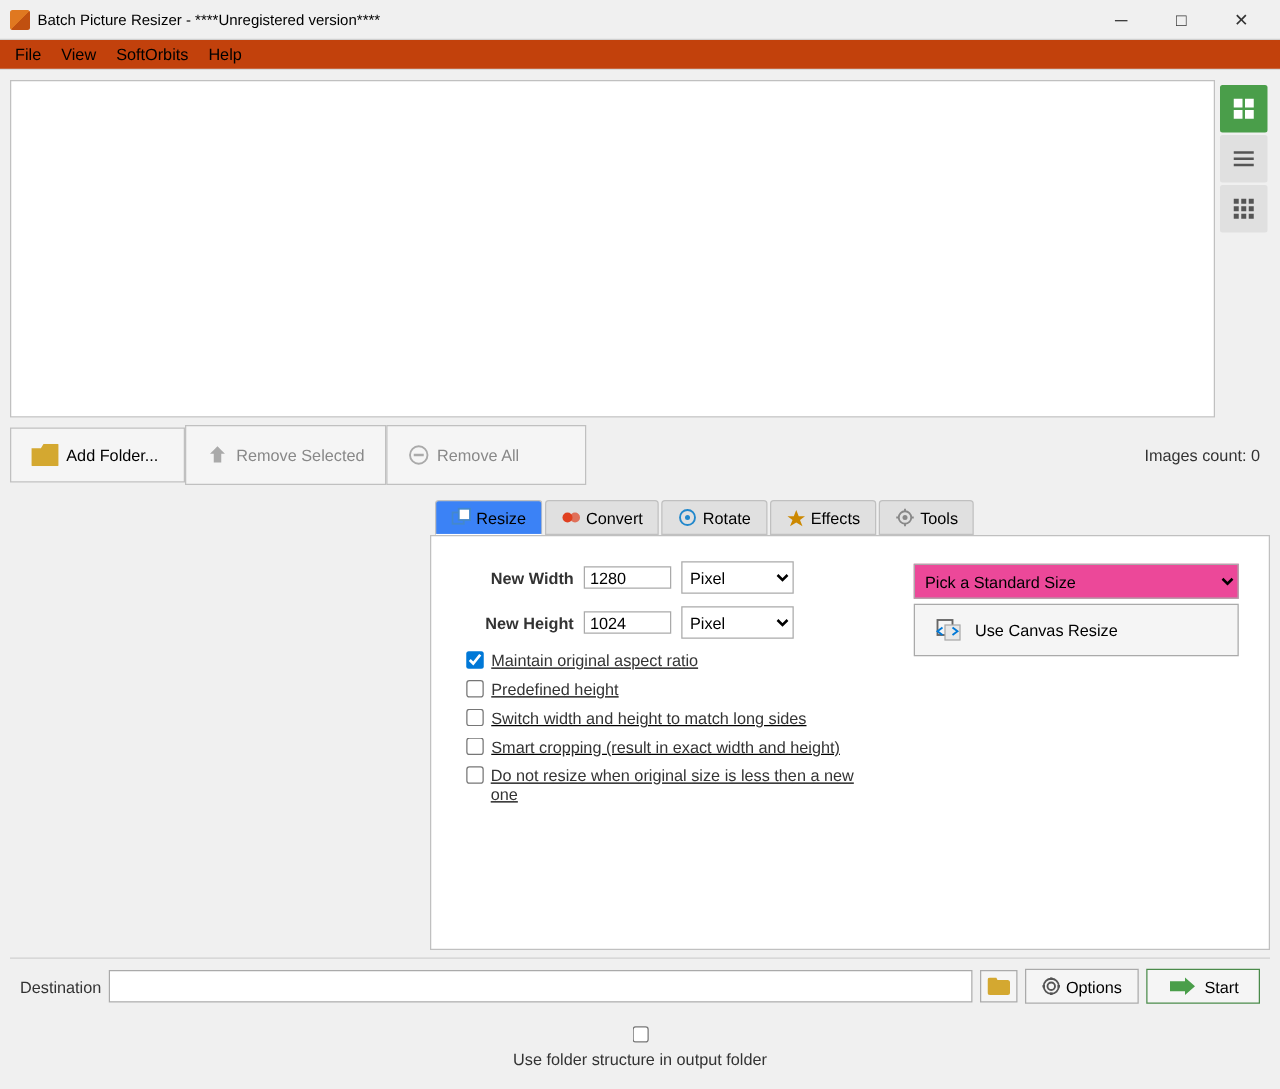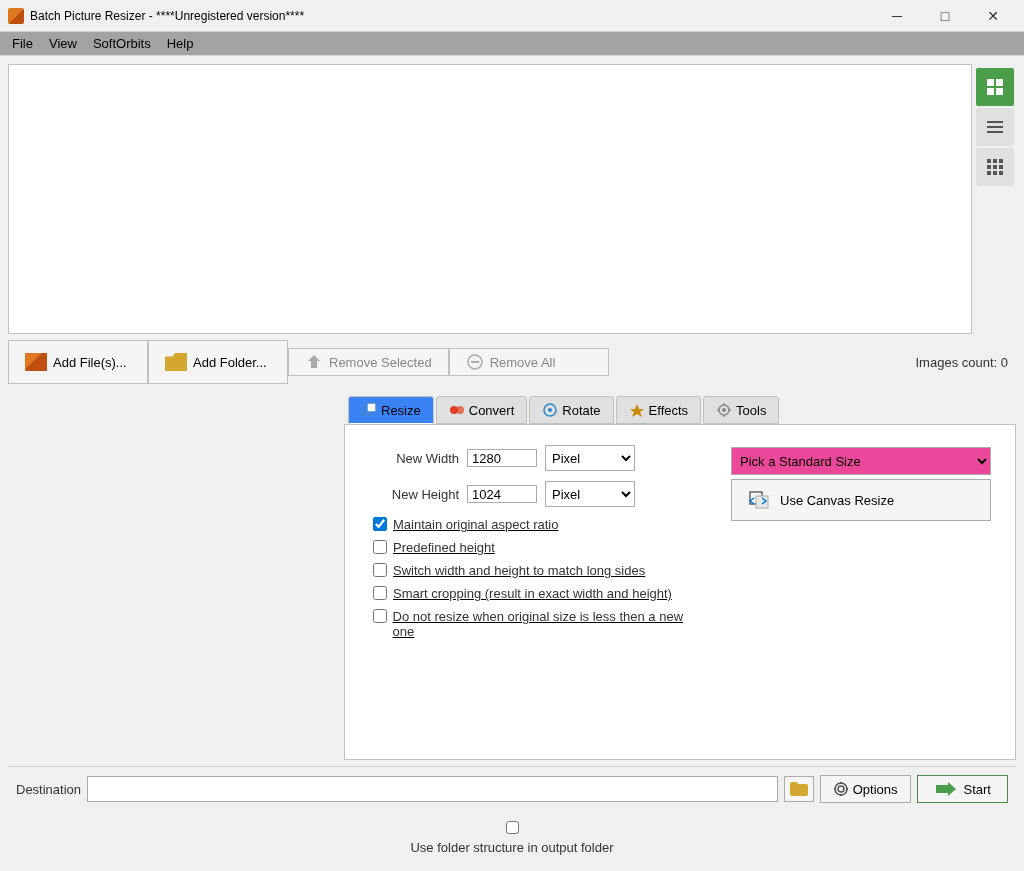--- a/index.html
+++ b/index.html
@@ -51,21 +51,21 @@
       justify-content: center;
       color: #333;
     }
 
     
     .menu-bar {
       height: 24px;
       display: flex;
       align-items: center;
       padding: 0 4px;
-      background: #a3a3a3;
+      background: #c2410c;
       border-bottom: 1px solid #d8d8d8;
     }
     .menu-item {
       padding: 2px 8px;
       cursor: pointer;
       font-size: 13px;
       color: #000;
     }
 
     
@@ -143,21 +143,21 @@
     }
     .remove-btn {
       display: flex;
       align-items: center;
       gap: 6px;
       padding: 8px 16px;
       border: 1px solid #c0c0c0;
       background: #f5f5f5;
       cursor: pointer;
       font-size: 13px;
-      height: 28px;
+      height: 48px;
       min-width: 160px;
       color: #888;
     }
     .images-count {
       margin-left: auto;
       font-size: 13px;
       color: #333;
       padding-right: 8px;
     }
 
@@ -202,20 +202,21 @@
       display: flex;
       align-items: center;
       margin-bottom: 10px;
       gap: 8px;
     }
     .form-label {
       width: 90px;
       text-align: right;
       font-size: 13px;
       color: #333;
+      font-weight: bold;
     }
     .form-input {
       width: 70px;
       height: 18px;
       border: 1px solid #aaa;
       padding: 0 4px;
       font-size: 13px;
       background: white;
     }
     .form-select {
@@ -396,24 +397,20 @@
             <rect x="14" y="8" width="4" height="4"></rect>
           <rect x="2" y="14" width="4" height="4"></rect>
             <rect x="8" y="14" width="4" height="4"></rect>
             <rect x="14" y="14" width="4" height="4"></rect>
         </svg>
       </button>
     </div>
   </div>
 
   <div class="file-buttons-row">
-    <button class="file-btn add-files">
-      <div class="file-btn-icon-add-files"></div>
-      <span>Add File(s)...</span>
-    </button>
     <button class="file-btn">
       <div class="file-btn-icon-add-folder"></div>
       <span>Add Folder...</span>
     </button>
     <button class="remove-btn">
       <svg width="18" height="18" viewBox="0 0 18 18">
         <path d="M9 2 C7 4 3 8 3 8 L6 8 L6 15 L12 15 L12 8 L15 8 C15 8 11 4 9 2Z" fill="#aaa"></path>
       </svg>
       <span>Remove Selected</span>
     </button>

